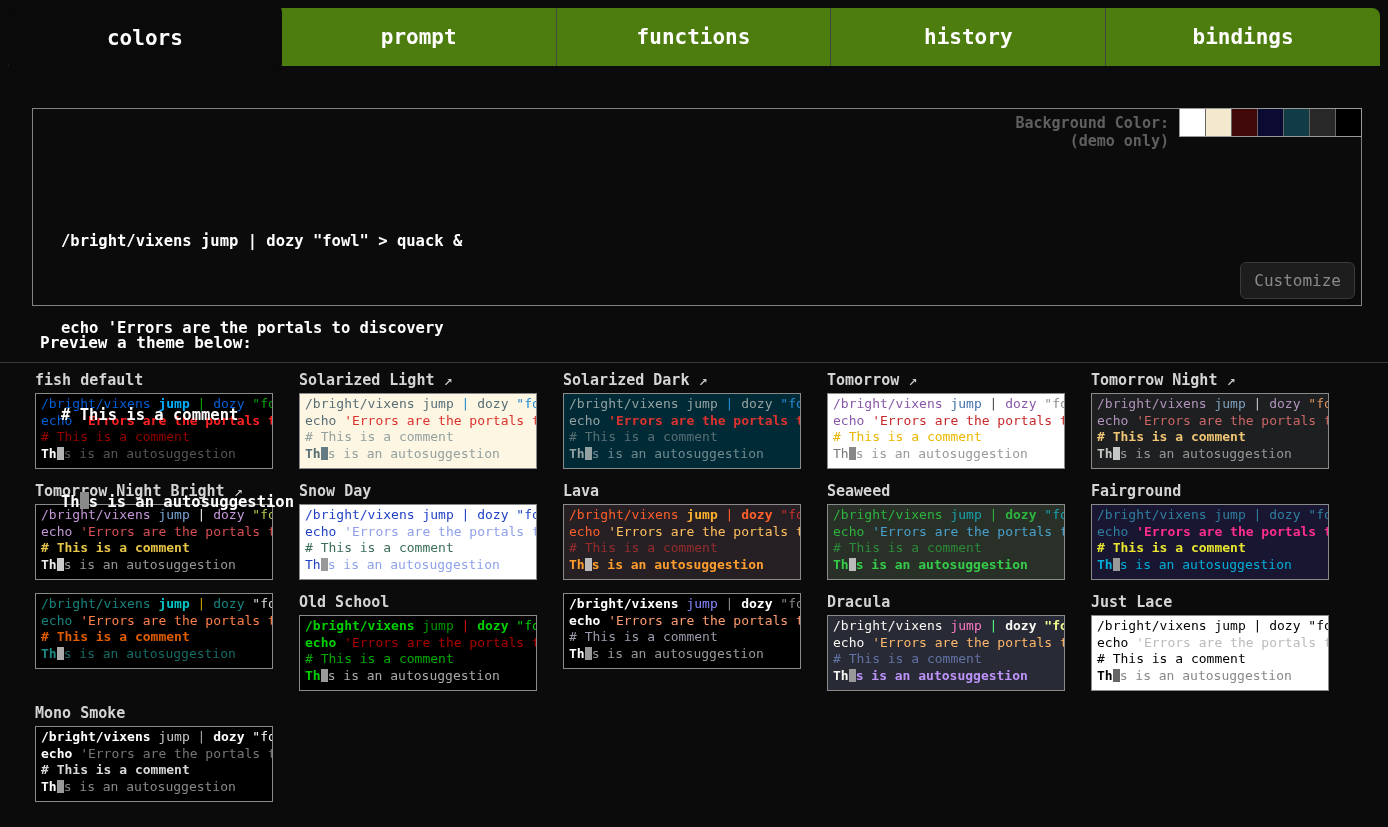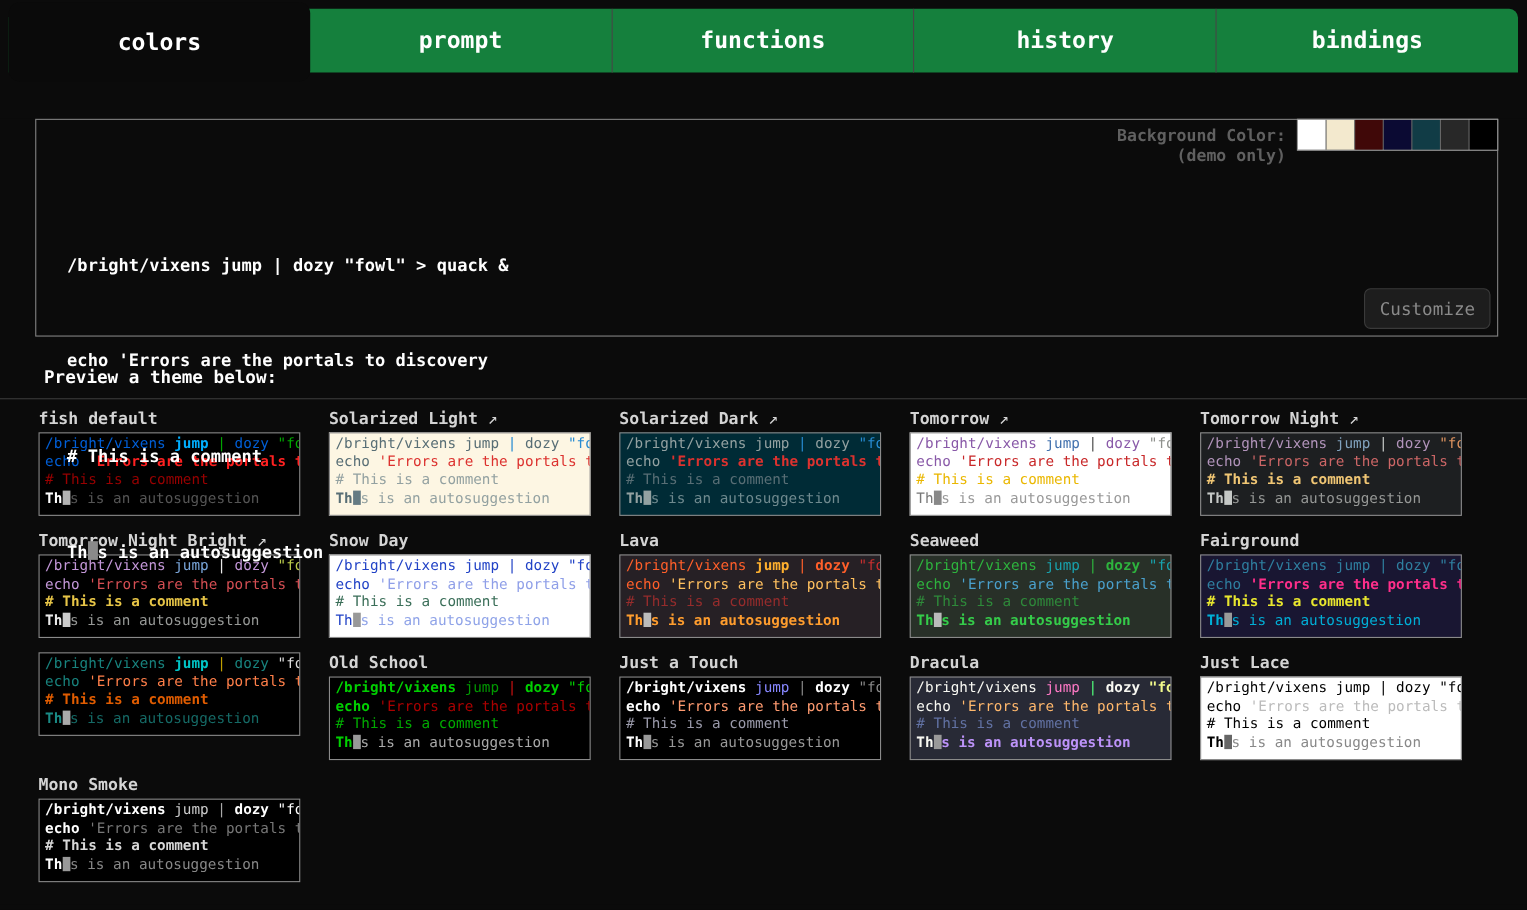--- a/index.html
+++ b/index.html
@@ -4,21 +4,21 @@
 <style>
   * { box-sizing: border-box; margin: 0; padding: 0; }
   html, body { width: 1388px; height: 827px; overflow: hidden; }
   body {
     background: #0b0b0b;
     font-family: "DejaVu Sans Mono", monospace;
   }
   
   .tabbar {
     display: flex;
-    background: #15803d;
+    background: #4d7c0f;
     margin: 8px 8px 0 8px;
     border-radius: 8px 8px 0 0;
     height: 58px;
   }
   .tab {
     flex: 1;
     display: flex; align-items: center; justify-content: center;
     color: #ffffff; font-weight: bold; font-size: 21px;
     border-left: 1px solid #464646;
     cursor: pointer;
@@ -190,21 +190,20 @@
           <div class="theme-box" style="background: rgb(25, 22, 50);"><div><span style="color: rgb(47, 127, 159);">/bright/vixens</span> <span style="color: rgb(47, 127, 159);">jump</span> <span style="color: rgb(47, 127, 159);">|</span> <span style="color: rgb(47, 127, 159);">dozy</span> <span style="color: rgb(47, 127, 159);">"fowl" &gt; quack &amp;</span></div><div><span style="color: rgb(47, 127, 159);">echo</span> <span style="color: rgb(255, 46, 138); font-weight: bold;">'Errors are the portals to discovery</span></div><div><span style="color: rgb(232, 230, 46); font-weight: bold;"># This is a comment</span></div><div><span style="color: rgb(0, 175, 215); font-weight: bold;">Th</span><span class="cursor" style="background: rgb(153, 153, 153);"></span><span style="color: rgb(0, 175, 215);">s is an autosuggestion</span></div></div>
         </div>
         <div class="theme-card">
           <div class="theme-box" style="background: rgb(0, 0, 0);"><div><span style="color: rgb(24, 131, 126);">/bright/vixens</span> <span style="color: rgb(0, 197, 199); font-weight: bold;">jump</span> <span style="color: rgb(192, 160, 0);">|</span> <span style="color: rgb(24, 131, 126);">dozy</span> <span style="color: rgb(221, 221, 221);">"fowl" &gt; quack &amp;</span></div><div><span style="color: rgb(24, 131, 126);">echo</span> <span style="color: rgb(255, 127, 73);">'Errors are the portals to discovery</span></div><div><span style="color: rgb(224, 92, 0); font-weight: bold;"># This is a comment</span></div><div><span style="color: rgb(26, 138, 133); font-weight: bold;">Th</span><span class="cursor" style="background: rgb(170, 170, 170);"></span><span style="color: rgb(21, 106, 102);">s is an autosuggestion</span></div></div>
         </div>
         <div class="theme-card">
           <div class="theme-title">Old School</div>
           <div class="theme-box" style="background: rgb(0, 0, 0);"><div><span style="color: rgb(0, 208, 0); font-weight: bold;">/bright/vixens</span> <span style="color: rgb(0, 153, 0);">jump</span> <span style="color: rgb(204, 17, 17);">|</span> <span style="color: rgb(0, 208, 0); font-weight: bold;">dozy</span> <span style="color: rgb(0, 208, 0);">"fowl" &gt; quack &amp;</span></div><div><span style="color: rgb(0, 208, 0); font-weight: bold;">echo</span> <span style="color: rgb(170, 0, 0);">'Errors are the portals to discovery</span></div><div><span style="color: rgb(0, 170, 0);"># This is a comment</span></div><div><span style="color: rgb(0, 208, 0); font-weight: bold;">Th</span><span class="cursor" style="background: rgb(153, 153, 153);"></span><span style="color: rgb(170, 170, 170);">s is an autosuggestion</span></div></div>
         </div>
         <div class="theme-card">
-          <div class="theme-title">Just a Touch</div>
           <div class="theme-box" style="background: rgb(0, 0, 0);"><div><span style="color: rgb(255, 255, 255); font-weight: bold;">/bright/vixens</span> <span style="color: rgb(135, 135, 255);">jump</span> <span style="color: rgb(136, 136, 136);">|</span> <span style="color: rgb(255, 255, 255); font-weight: bold;">dozy</span> <span style="color: rgb(136, 136, 136);">"fowl" &gt; quack &amp;</span></div><div><span style="color: rgb(255, 255, 255); font-weight: bold;">echo</span> <span style="color: rgb(255, 155, 112);">'Errors are the portals to discovery</span></div><div><span style="color: rgb(154, 154, 170);"># This is a comment</span></div><div><span style="color: rgb(255, 255, 255); font-weight: bold;">Th</span><span class="cursor" style="background: rgb(153, 153, 153);"></span><span style="color: rgb(153, 153, 153);">s is an autosuggestion</span></div></div>
         </div>
         <div class="theme-card">
           <div class="theme-title">Dracula</div>
           <div class="theme-box" style="background: rgb(40, 42, 54);"><div><span style="color: rgb(248, 248, 242);">/bright/vixens</span> <span style="color: rgb(255, 121, 198);">jump</span> <span style="color: rgb(80, 250, 123);">|</span> <span style="color: rgb(248, 248, 242); font-weight: bold;">dozy</span> <span style="color: rgb(241, 250, 140); font-weight: bold;">"fowl" &gt; quack &amp;</span></div><div><span style="color: rgb(248, 248, 242);">echo</span> <span style="color: rgb(255, 184, 108);">'Errors are the portals to discovery</span></div><div><span style="color: rgb(98, 114, 164);"># This is a comment</span></div><div><span style="color: rgb(248, 248, 242); font-weight: bold;">Th</span><span class="cursor" style="background: rgb(153, 153, 153);"></span><span style="color: rgb(189, 147, 249); font-weight: bold;">s is an autosuggestion</span></div></div>
         </div>
         <div class="theme-card">
           <div class="theme-title">Just Lace</div>
           <div class="theme-box" style="background: rgb(255, 255, 255);"><div><span style="color: rgb(0, 0, 0);">/bright/vixens</span> <span style="color: rgb(0, 0, 0);">jump</span> <span style="color: rgb(0, 0, 0);">|</span> <span style="color: rgb(0, 0, 0);">dozy</span> <span style="color: rgb(0, 0, 0);">"fowl" &gt; quack &amp;</span></div><div><span style="color: rgb(0, 0, 0);">echo</span> <span style="color: rgb(187, 187, 187);">'Errors are the portals to discovery</span></div><div><span style="color: rgb(0, 0, 0);"># This is a comment</span></div><div><span style="color: rgb(0, 0, 0); font-weight: bold;">Th</span><span class="cursor" style="background: rgb(102, 102, 102);"></span><span style="color: rgb(136, 136, 136);">s is an autosuggestion</span></div></div>
         </div>

